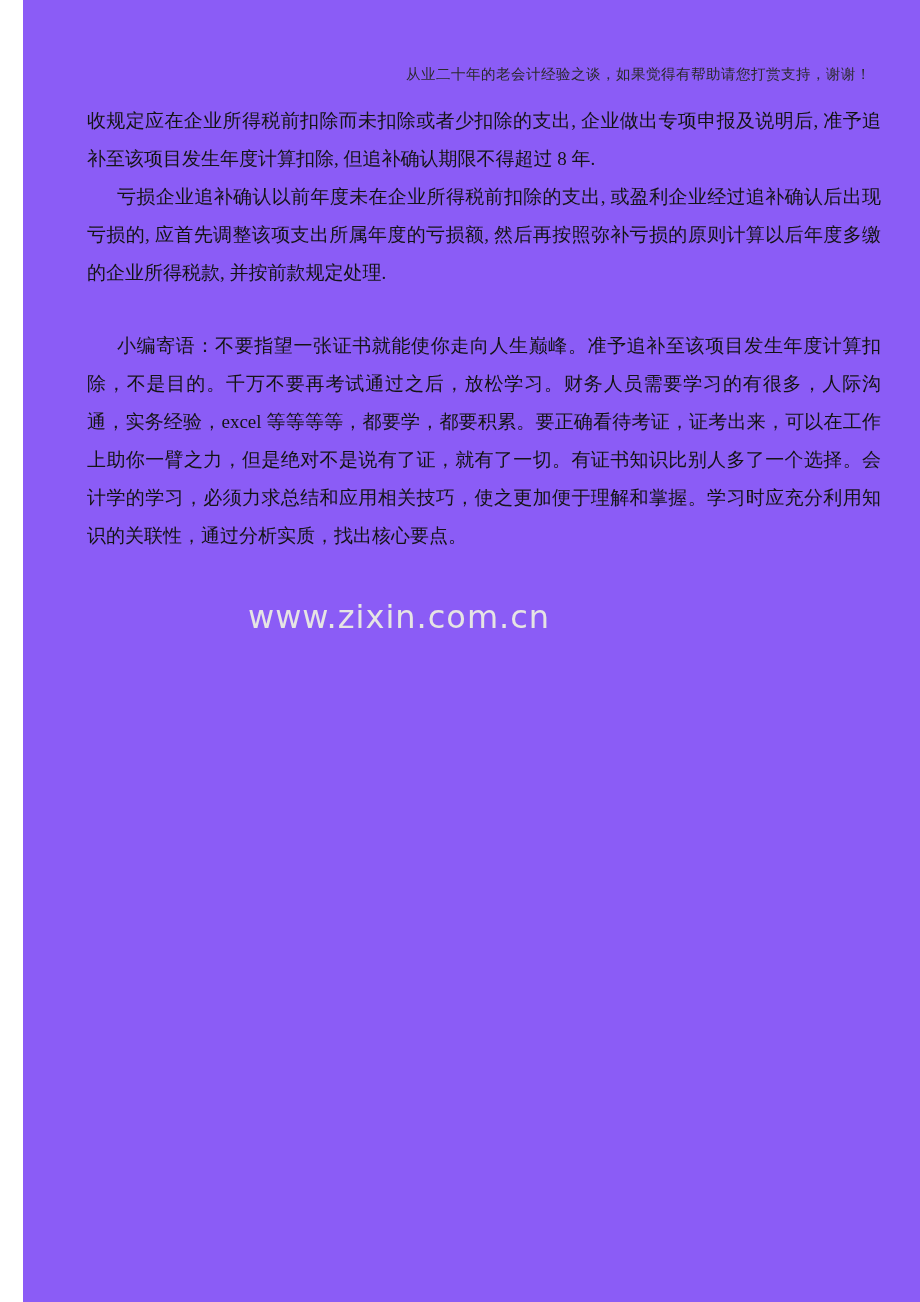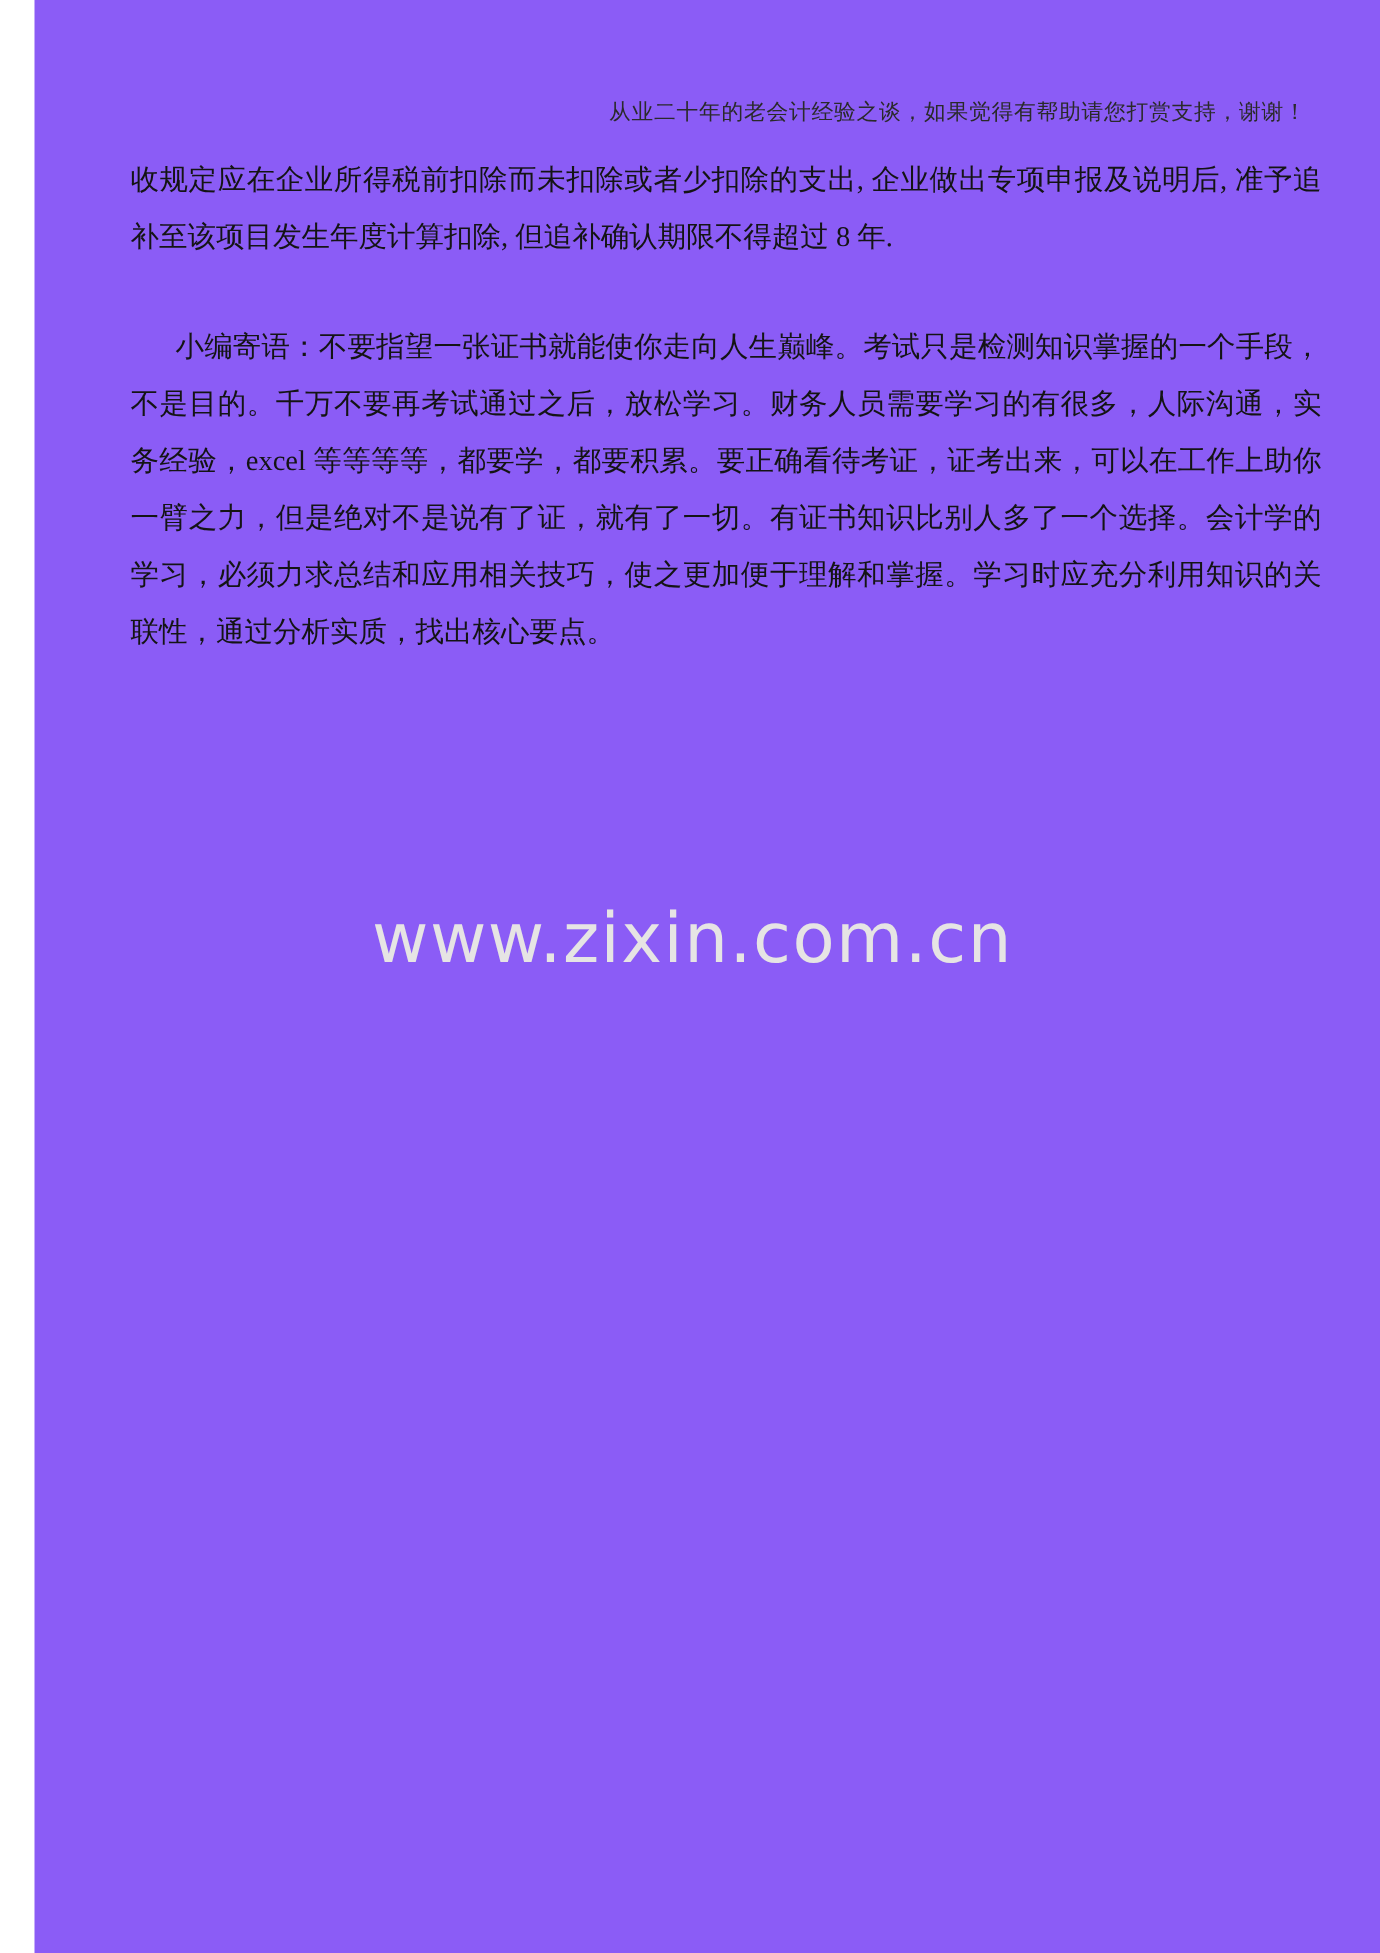--- a/index.html
+++ b/index.html
@@ -45,37 +45,38 @@
     text-indent: 30px;
   }
   p.para.gap {
     margin-top: 35px;
   }
   .watermark {
     position: absolute;
     top: 598px;
     left: 225px;
     font-family: "DejaVu Sans", "Liberation Sans", sans-serif;
-    font-size: 46px;
+    font-size: 32px;
     font-weight: 400;
     color: #e6e4e4;
     letter-spacing: 1px;
     white-space: nowrap;
     user-select: none;
     z-index: 0;
   }
   .content { z-index: 1; }
 </style>
 </head>
 <body>
 
 <div class="page">
 
   <div class="header-note">从业二十年的老会计经验之谈，如果觉得有帮助请您打赏支持，谢谢！</div>
 
   <div class="content">
     <p class="para">收规定应在企业所得税前扣除而未扣除或者少扣除的支出, 企业做出专项申报及说明后, 准予追补至该项目发生年度计算扣除, 但追补确认期限不得超过 8 年.</p>
-    <p class="para indent gap">小编寄语：不要指望一张证书就能使你走向人生巅峰。考试只是检测知识掌握的一个手段，不是目的。千万不要再考试通过之后，放松学习。财务人员需要学习的有很多，人际沟通，实务经验，excel 等等等等，都要学，都要积累。要正确看待考证，证考出来，可以在工作上助你一臂之力，但是绝对不是说有了证，就有了一切。有证书知识比别人多了一个选择。会计学的学习，必须力求总结和应用相关技巧，使之更加便于理解和掌握。学习时应充分利用知识的关联性，通过分析实质，找出核心要点。</p>
+    <p class="para indent">亏损企业追补确认以前年度未在企业所得税前扣除的支出, 或盈利企业经过追补确认后出现亏损的, 应首先调整该项支出所属年度的亏损额, 然后再按照弥补亏损的原则计算以后年度多缴的企业所得税款, 并按前款规定处理.</p>
+    <p class="para indent gap">小编寄语：不要指望一张证书就能使你走向人生巅峰。准予追补至该项目发生年度计算扣除，不是目的。千万不要再考试通过之后，放松学习。财务人员需要学习的有很多，人际沟通，实务经验，excel 等等等等，都要学，都要积累。要正确看待考证，证考出来，可以在工作上助你一臂之力，但是绝对不是说有了证，就有了一切。有证书知识比别人多了一个选择。会计学的学习，必须力求总结和应用相关技巧，使之更加便于理解和掌握。学习时应充分利用知识的关联性，通过分析实质，找出核心要点。</p>
   </div>
 
   <div class="watermark">www.zixin.com.cn</div>
 
 </div>
 
 </body></html>

